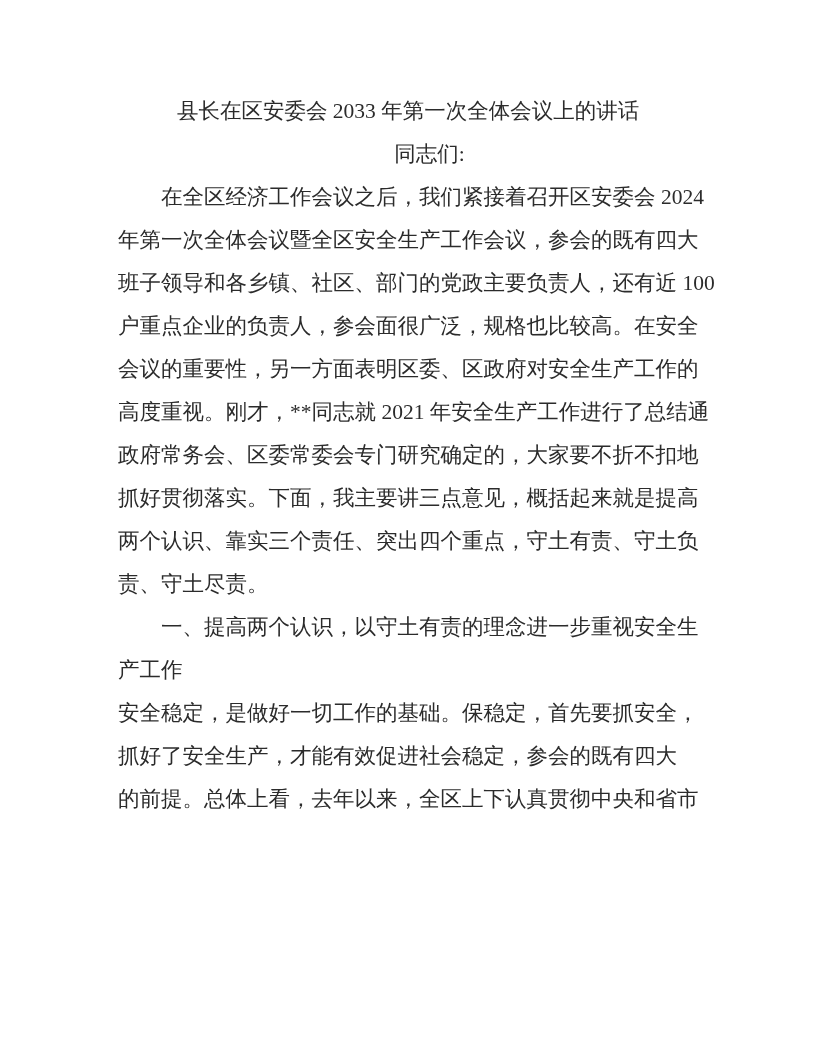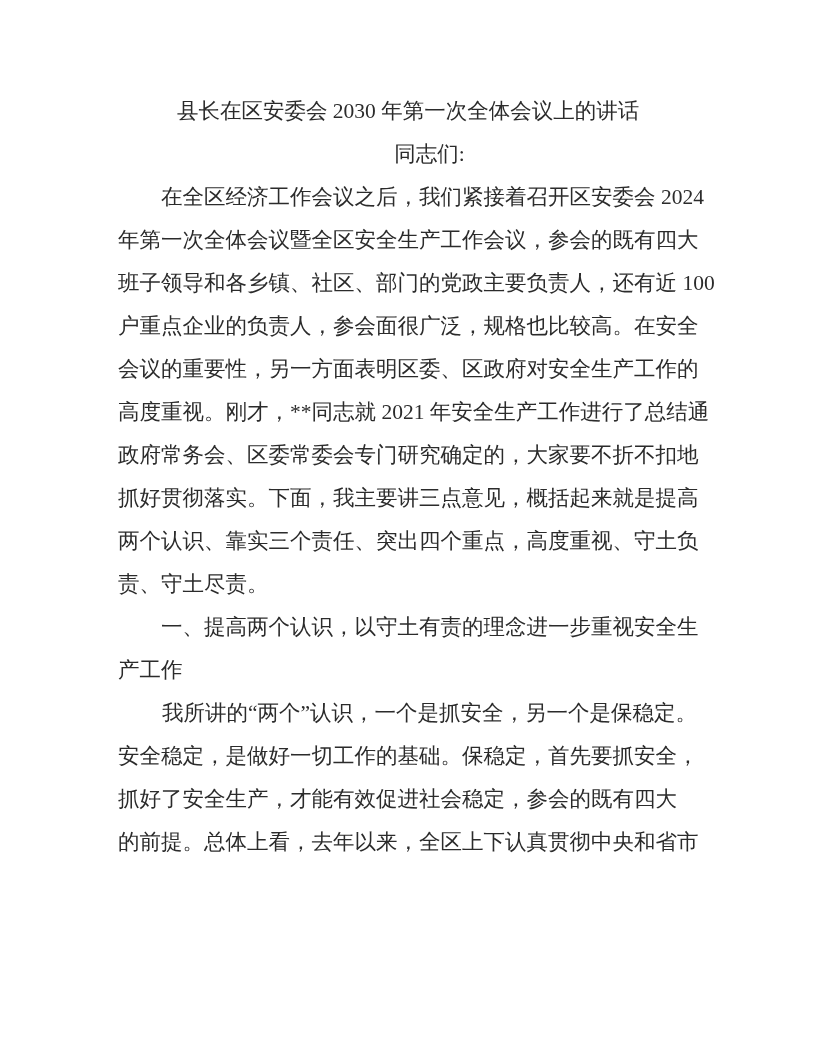--- a/index.html
+++ b/index.html
@@ -40,41 +40,40 @@
   }
   .line.indent {
     padding-left: 43px;
     text-align: center;
   }
 </style>
 </head>
 <body>
 
 <div class="page">
-  <div class="doc-title">县长在区安委会 2030 年第一次全体会议上的讲话</div>
+  <div class="doc-title">县长在区安委会 2033 年第一次全体会议上的讲话</div>
   <div class="doc-body">
       <div class="block salutation">
         <div class="line indent">同志们:</div>
       </div>
       <div class="block paragraph">
         <div class="line indent">在全区经济工作会议之后，我们紧接着召开区安委会 2024</div>
         <div class="line">年第一次全体会议暨全区安全生产工作会议，参会的既有四大</div>
         <div class="line">班子领导和各乡镇、社区、部门的党政主要负责人，还有近 100</div>
         <div class="line">户重点企业的负责人，参会面很广泛，规格也比较高。在安全</div>
         <div class="line">会议的重要性，另一方面表明区委、区政府对安全生产工作的</div>
         <div class="line">高度重视。刚才，**同志就 2021 年安全生产工作进行了总结通</div>
         <div class="line">政府常务会、区委常委会专门研究确定的，大家要不折不扣地</div>
         <div class="line">抓好贯彻落实。下面，我主要讲三点意见，概括起来就是提高</div>
-        <div class="line">两个认识、靠实三个责任、突出四个重点，高度重视、守土负</div>
+        <div class="line">两个认识、靠实三个责任、突出四个重点，守土有责、守土负</div>
         <div class="line">责、守土尽责。</div>
       </div>
       <div class="block heading">
         <div class="line indent">一、提高两个认识，以守土有责的理念进一步重视安全生</div>
         <div class="line">产工作</div>
       </div>
       <div class="block paragraph">
-        <div class="line indent">我所讲的“两个”认识，一个是抓安全，另一个是保稳定。</div>
         <div class="line">安全稳定，是做好一切工作的基础。保稳定，首先要抓安全，</div>
         <div class="line">抓好了安全生产，才能有效促进社会稳定，参会的既有四大</div>
         <div class="line">的前提。总体上看，去年以来，全区上下认真贯彻中央和省市</div>
       </div>
     </div>
 </div>
 
 </body></html>

